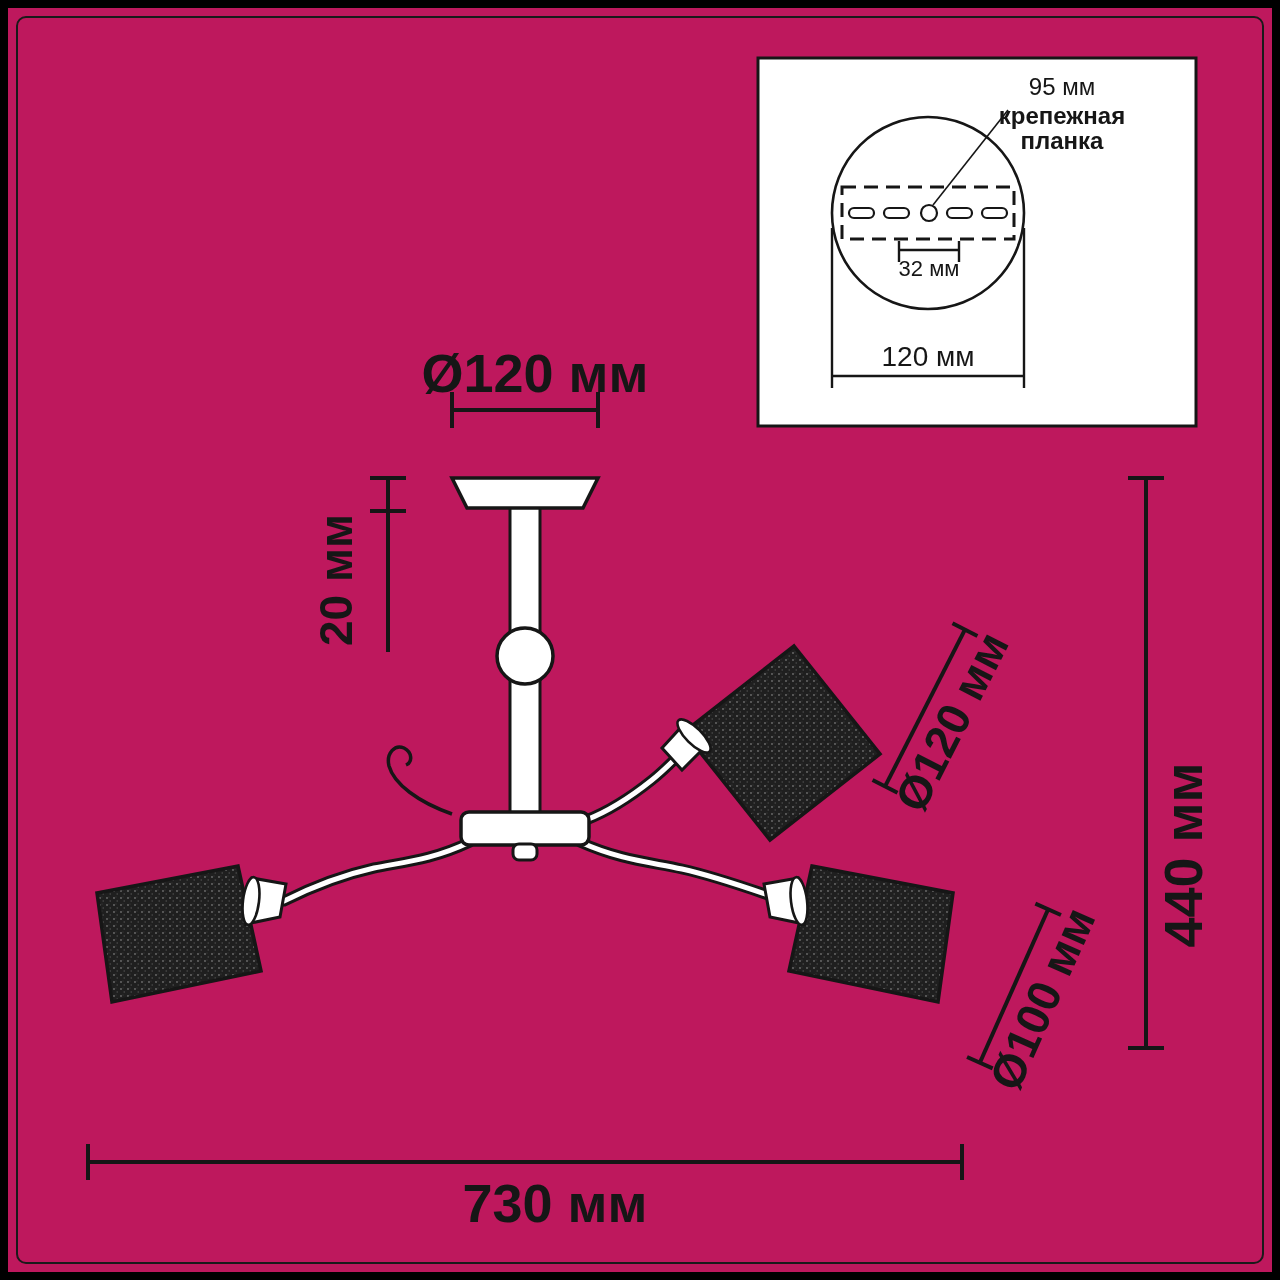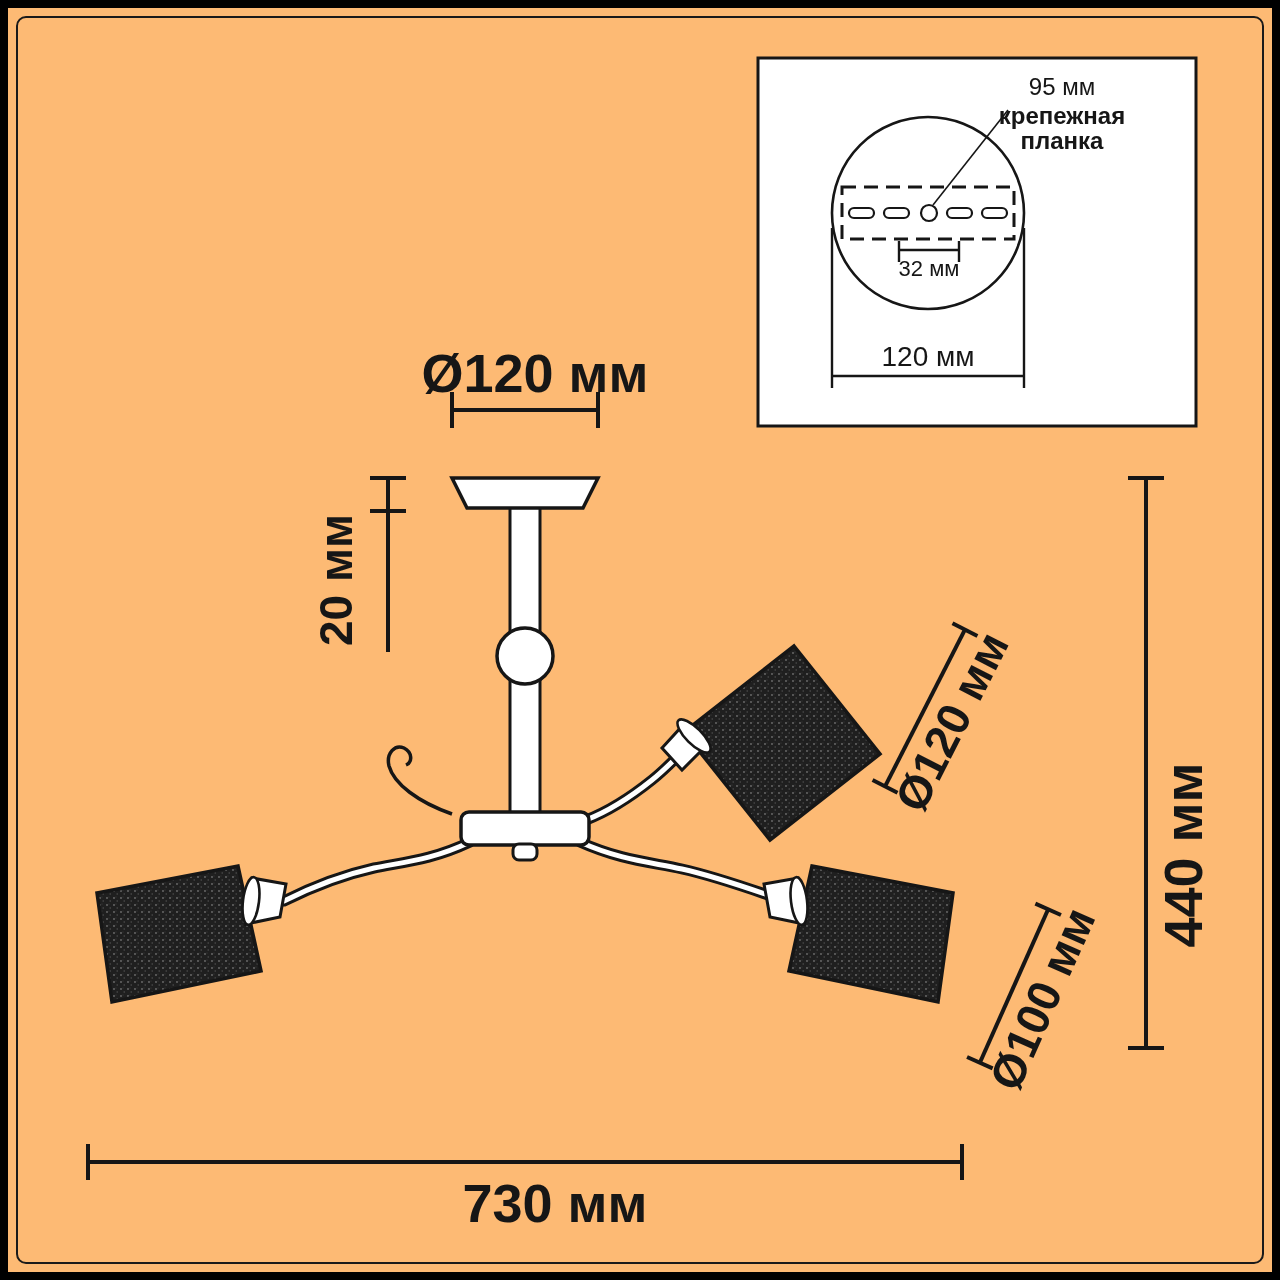--- a/index.html
+++ b/index.html
@@ -1,20 +1,20 @@
 <!DOCTYPE html>
 <html style="--line: #161616; --shade: #1f1f1f;"><head>
 <meta charset="utf-8">
 <style>
   :root{
     --line:#161616;
     --shade:#1f1f1f;
   }
   html,body{margin:0;padding:0;background:#ffffff;}
-  .page{position:relative;width:1280px;height:1280px;background:#fdba74;overflow:hidden;}
+  .page{position:relative;width:1280px;height:1280px;background:#be185d;overflow:hidden;}
   .outer-frame{position:absolute;inset:0;border:8px solid #000;pointer-events:none;}
   .inner-frame{position:absolute;inset:16px;border:2px solid #1a1a1a;border-radius:10px;pointer-events:none;}
   svg{position:absolute;left:0;top:0;}
 
   
   .stroke{stroke:var(--line);fill:none;}
   .white{fill:#ffffff;stroke:var(--line);}
   .shadefill{fill:url(#speck);stroke:var(--line);stroke-width:3.5;}
   .sw1{stroke-width:1.6;} .sw2{stroke-width:2.2;} .sw25{stroke-width:2.6;}
   .sw3{stroke-width:3;} .sw35{stroke-width:3.5;}

